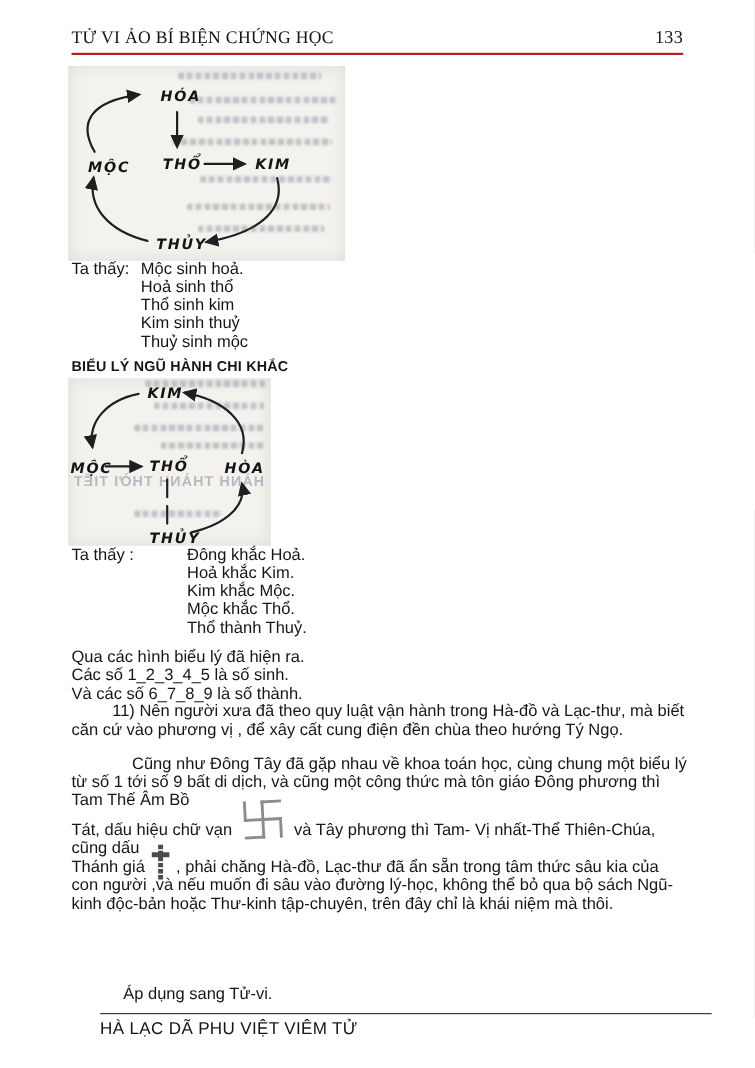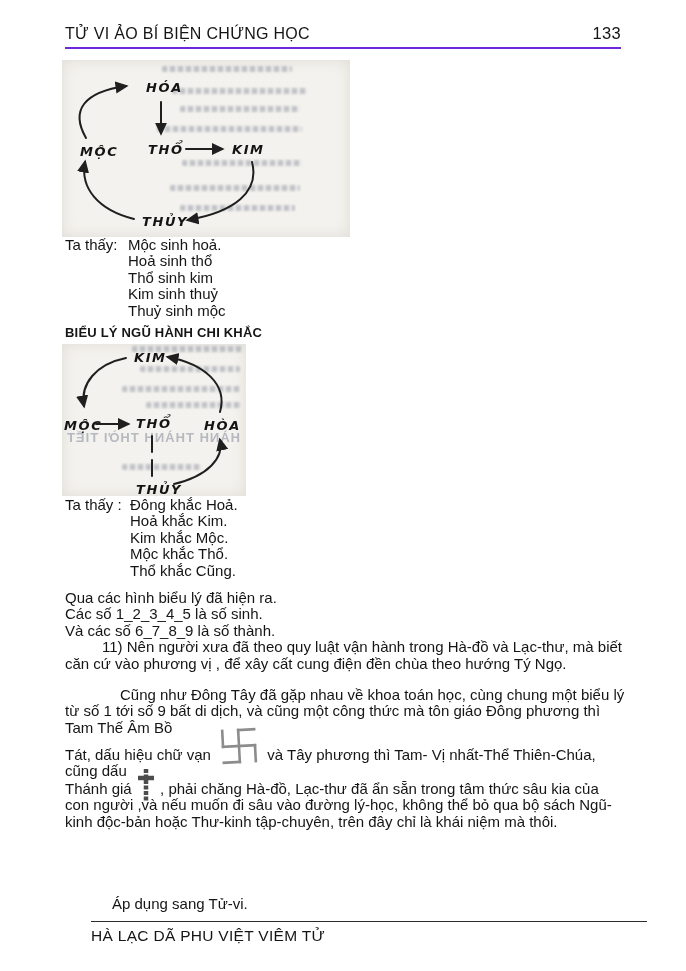--- a/index.html
+++ b/index.html
@@ -5,22 +5,22 @@
   html,body{margin:0;padding:0;background:#e8e8e8;}
   .page{
     position:relative; width:686px; height:971px; background:#ffffff;
     font-family:"Liberation Sans", sans-serif; color:#151515; overflow:hidden;
     margin:0 auto;
   }
   
   .header{
     position:absolute; left:65px; top:24px; width:556px;
     display:flex; justify-content:space-between; align-items:flex-end;
-    border-bottom:2px solid #6d28d9; padding-bottom:4px;
-    font-size:16px; letter-spacing:.3px;
+    border-bottom:2px solid #b91c1c; padding-bottom:4px;
+    font-size:16px; letter-spacing:.3px;font-family:Liberation Serif, serif;
   }
   .header .pgnum{font-size:16.5px;margin-left:44px;}
   
   .scan{
     position:absolute; background:#f4f2ee;
     box-shadow:inset 0 0 14px rgba(160,155,145,.25);
   }
   .scan svg{position:absolute; left:0; top:0; z-index:2;}
   .bleed{
     position:absolute; height:6px; z-index:1;
@@ -59,21 +59,21 @@
 </head>
 <body>
 
 <div class="page">
 
   <div class="header">
     <span>TỬ VI ẢO BÍ BIỆN CHỨNG HỌC</span>
     <span class="pgnum">133</span>
   </div>
 
-  <div class="scan" style="left:62px; top:60px; width:288px; height:177px;">
+  <div class="scan" style="left:62px; top:60px; width:252px; height:177px;">
     <div class="bleed" style="left:100px; top:6px;  width:130px;"></div>
     <div class="bleed" style="left:110px; top:28px; width:135px;"></div>
     <div class="bleed" style="left:118px; top:46px; width:120px;"></div>
     <div class="bleed" style="left:95px;  top:66px; width:145px;"></div>
     <div class="bleed" style="left:120px; top:100px;width:120px;"></div>
     <div class="bleed" style="left:108px; top:125px;width:130px;"></div>
     <div class="bleed" style="left:118px; top:145px;width:115px;"></div>
     <svg width="252" height="177" viewBox="0 0 252 177">
       <defs>
         <marker id="ar1" viewBox="0 0 8 8" refX="6" refY="4" markerWidth="7" markerHeight="7" orient="auto-start-reverse">
@@ -129,28 +129,28 @@
         <path d="M 158 68 C 166 40, 142 20, 106 13" marker-end="url(#ar2)"></path>
       </g>
       <text class="nodelbl" x="72" y="18">KIM</text>
       <text class="nodelbl" x="2" y="86">MỘC</text>
       <text class="nodelbl" x="74" y="84">THỔ</text>
       <text class="nodelbl" x="142" y="86">HÒA</text>
       <text class="nodelbl" x="74" y="150">THỦY</text>
     </svg>
   </div>
 
-  <div class="tblock pairlist khac" style="left:65px; top:497px;">
+  <div class="tblock pairlist khac" style="left:65px; top:497px;gap:40px;">
     <span class="intro">Ta thấy :</span>
     <div>
       <div>Đông khắc Hoả.</div>
       <div>Hoả khắc Kim.</div>
       <div>Kim khắc Mộc.</div>
       <div>Mộc khắc Thổ.</div>
-      <div>Thổ khắc Cũng.</div>
+      <div>Thổ thành Thuỷ.</div>
     </div>
   </div>
 
   <div class="tblock" style="left:65px; top:590px; width:560px;">
     <div>Qua các hình biểu lý đã hiện ra.</div>
     <div>Các số 1_2_3_4_5 là số sinh.</div>
     <div>Và các số 6_7_8_9  là số thành.</div>
     <div class="indent11">11)   Nên người xưa đã theo quy luật vận hành trong Hà-đồ và Lạc-thư, mà biết căn cứ vào phương vị , để xây cất cung điện đền chùa theo hướng Tý Ngọ.</div>
   </div>
 

